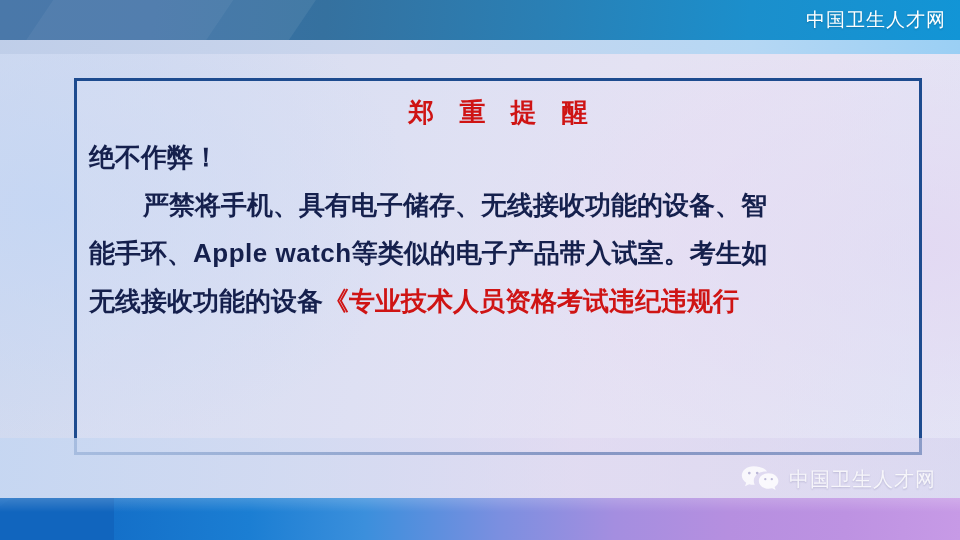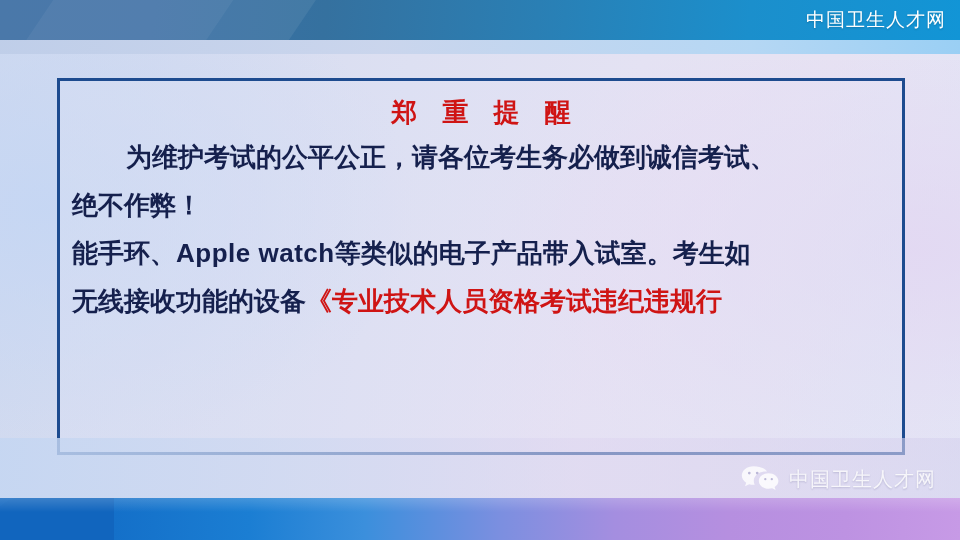--- a/index.html
+++ b/index.html
@@ -154,21 +154,21 @@
     font-size: 20px;
     letter-spacing: 1px;
     line-height: 26px;
     white-space: nowrap;
     text-shadow: 0 1px 2px rgba(60,60,110,0.25);
   }
 
   
   .notice-box {
     position: absolute;
-    left: 57px;
+    left: 74px;
     top: 78px;
     width: 848px;
     height: 377px;
     border: 3px solid #1d4b8f;
     box-sizing: border-box;
     background: linear-gradient(115deg,
       rgba(214,222,243,0.55) 0%,
       rgba(221,224,244,0.45) 35%,
       rgba(231,224,244,0.45) 65%,
       rgba(223,228,246,0.5) 100%);
@@ -219,22 +219,22 @@
   <div class="header-band">
     <div class="header-diagonal"></div>
     <div class="header-diagonal2"></div>
     <div class="header-title">中国卫生人才网</div>
   </div>
   <div class="header-underglow"></div>
 
   <div class="notice-box">
     <div class="notice-title">郑 重 提 醒</div>
     <div class="notice-body">
-        <div class="line indent"><span>为维护考试的公平公正，请各位考生务必做到诚信考试、</span></div>
         <div class="line"><span>绝不作弊！</span></div>
+        <div class="line indent"><span>严禁将手机、具有电子储存、无线接收功能的设备、智</span></div>
         <div class="line"><span>能手环、</span><span class="latin">Apple watch</span><span>等类似的电子产品带入试室。考生如</span></div>
         <div class="line"><span>无线接收功能的设备</span><span class="red">《专业技术人员资格考试违纪违规行</span></div>
       </div>
   </div>
 
   <div class="bottom-pale"></div>
   <div class="bottom-band">
     <div class="bottom-left-round"></div>
   </div>
   <div class="bottom-band-sheen"></div>

